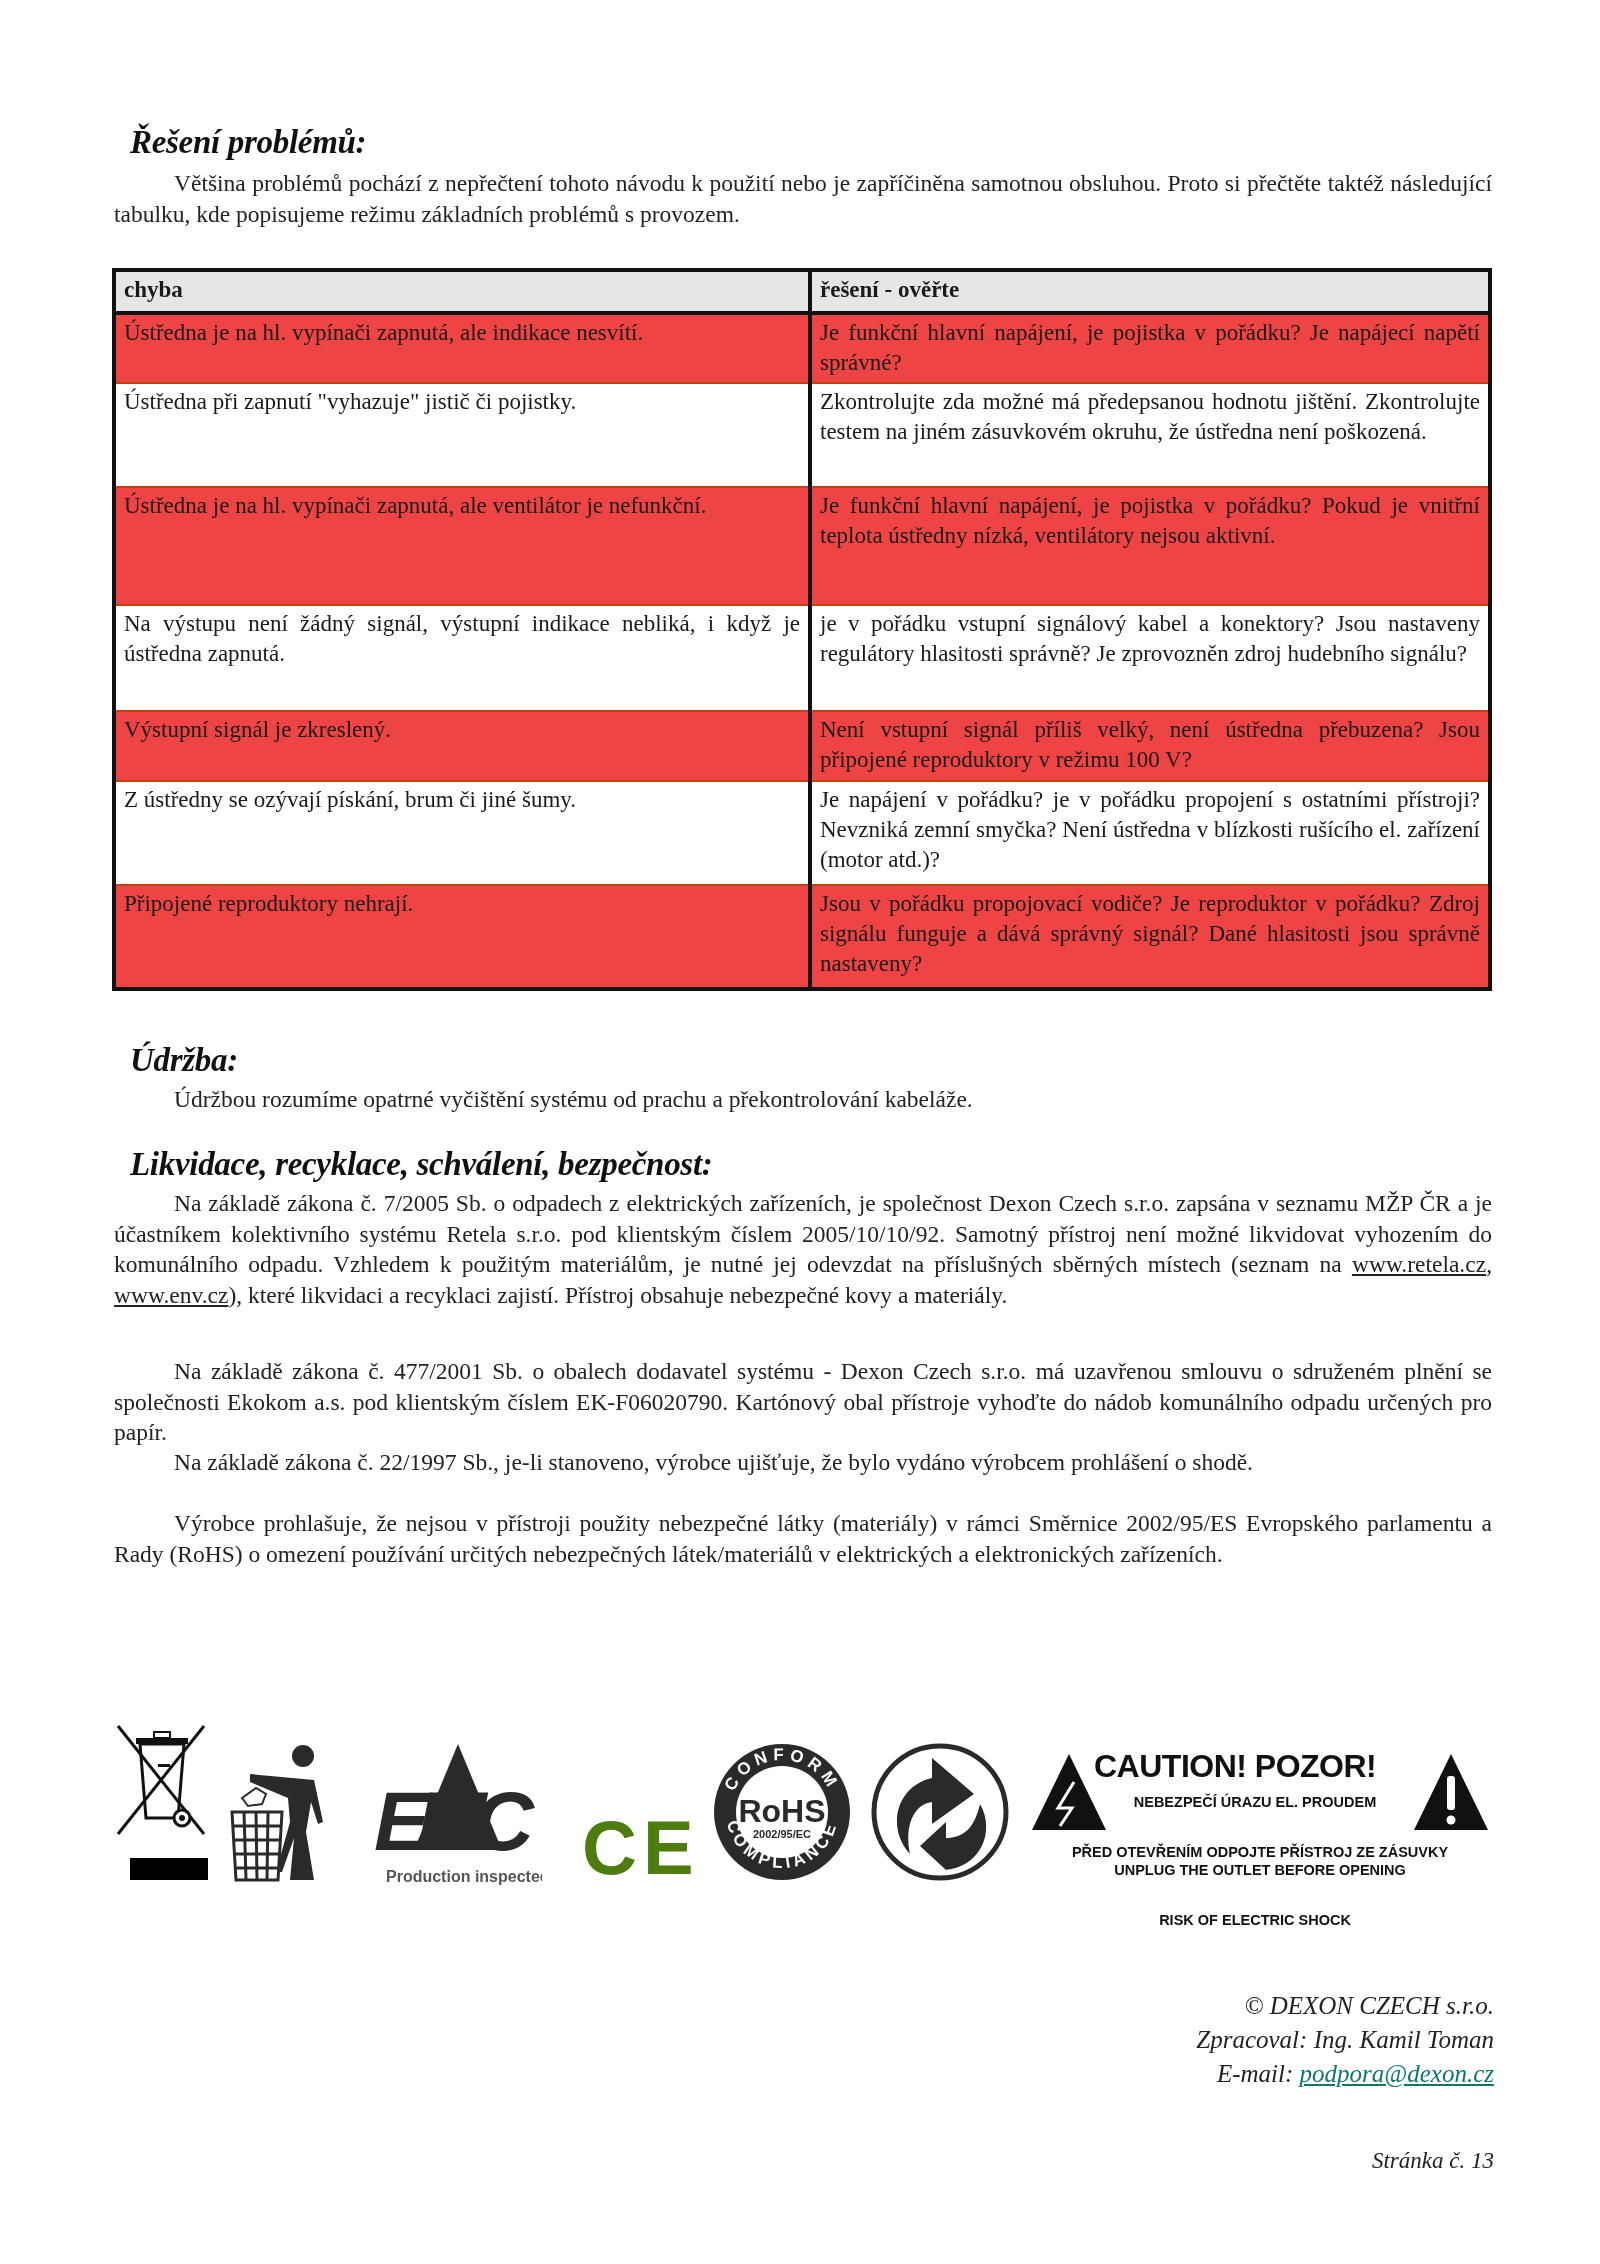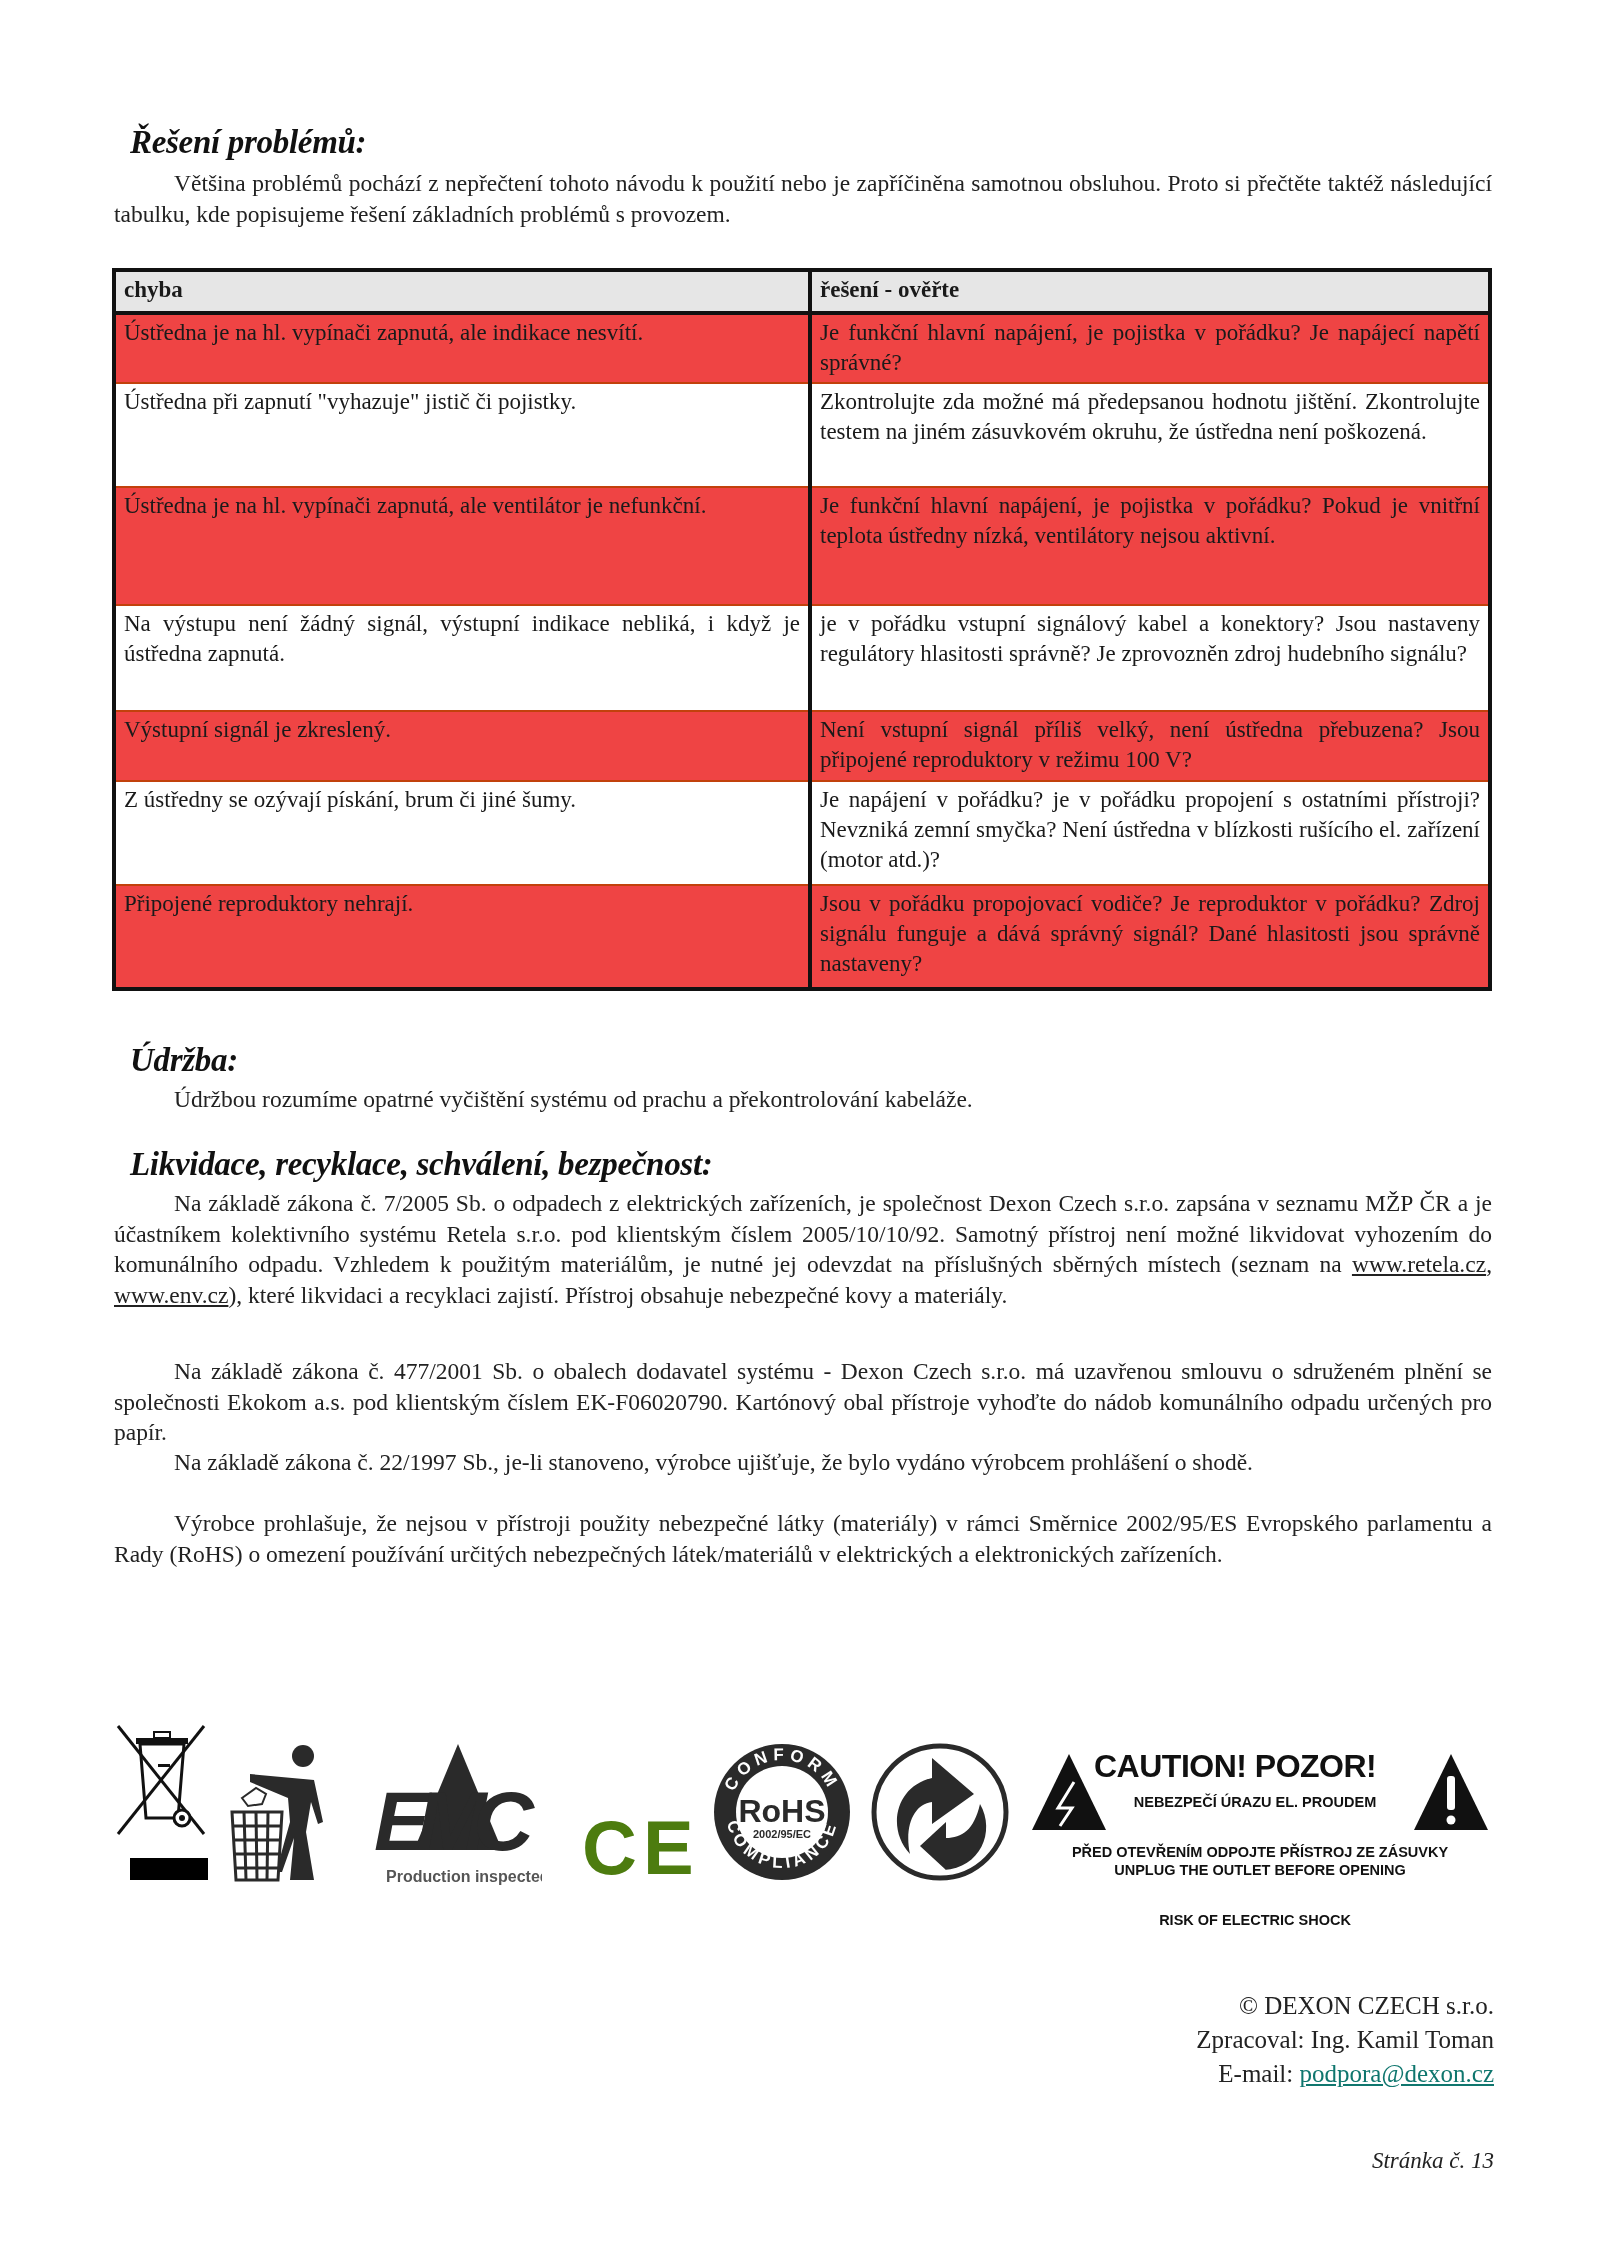--- a/index.html
+++ b/index.html
@@ -39,33 +39,33 @@
     position: absolute; left: 1110px; top: 1750px; font-family: "Liberation Sans", sans-serif;
     font-weight: bold; font-size: 32px; color: #111; letter-spacing: -0.5px;
   }
   .caution-line {
     position: absolute; font-family: "Liberation Sans", sans-serif; font-weight: bold;
     font-size: 14.5px; color: #111; text-align: center;
   }
 
   .footer {
     position: absolute; right: 106px; text-align: right;
-    font-family: "Liberation Serif", serif; font-size: 25px; color: #222;
+    font-family: "Liberation Serif", serif; font-style: italic; font-size: 25px; color: #222;
   }
   .footer a { color: #0f766e; text-decoration: underline; }
   .pagenum {
     position: absolute; right: 106px; top: 2148px; font-style: italic;
     font-size: 23px; color: #222;
   }
 </style>
 </head>
 <body>
 
 <h2 class="h" style="top:108px;">Řešení problémů:</h2>
-<p class="p" style="top:168px;"><span class="ind"></span><span>Většina problémů pochází z nepřečtení tohoto návodu k použití nebo je zapříčiněna samotnou obsluhou. Proto si přečtěte taktéž následující tabulku, kde popisujeme řešení základních problémů s provozem.</span></p>
+<p class="p" style="top:168px;"><span class="ind"></span><span>Většina problémů pochází z nepřečtení tohoto návodu k použití nebo je zapříčiněna samotnou obsluhou. Proto si přečtěte taktéž následující tabulku, kde popisujeme režimu základních problémů s provozem.</span></p>
 
 <table class="trouble">
   <colgroup>
       <col style="width:696px">
       <col>
     </colgroup>
   <tbody>
       <tr class="head">
     <th class="col1">chyba</th>
     <th>řešení - ověřte</th>

